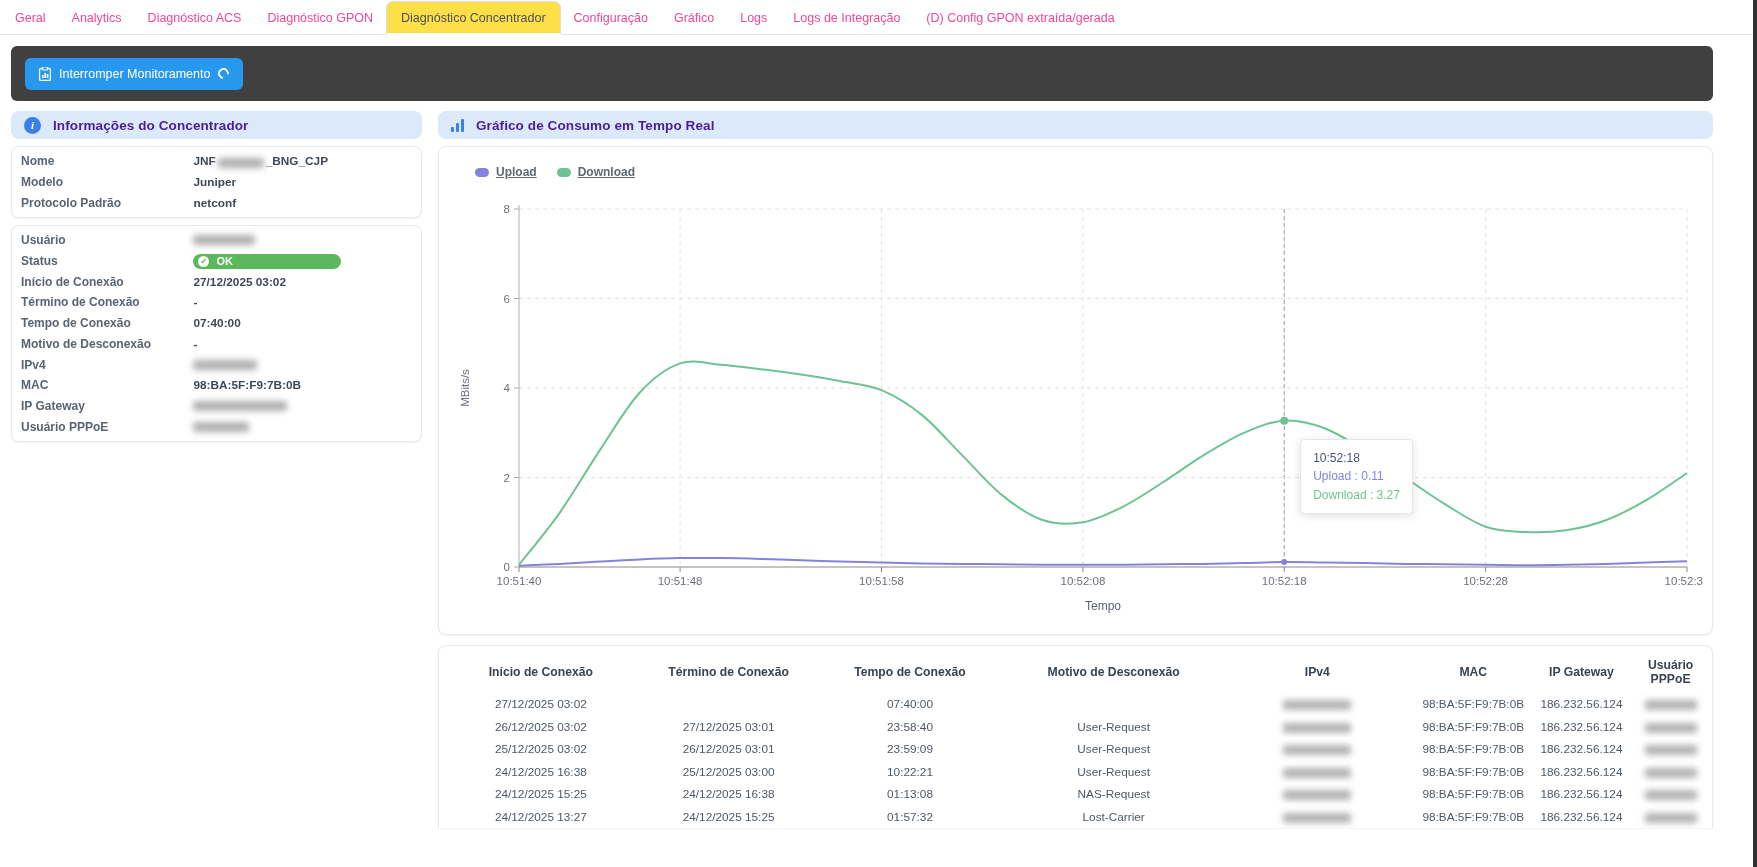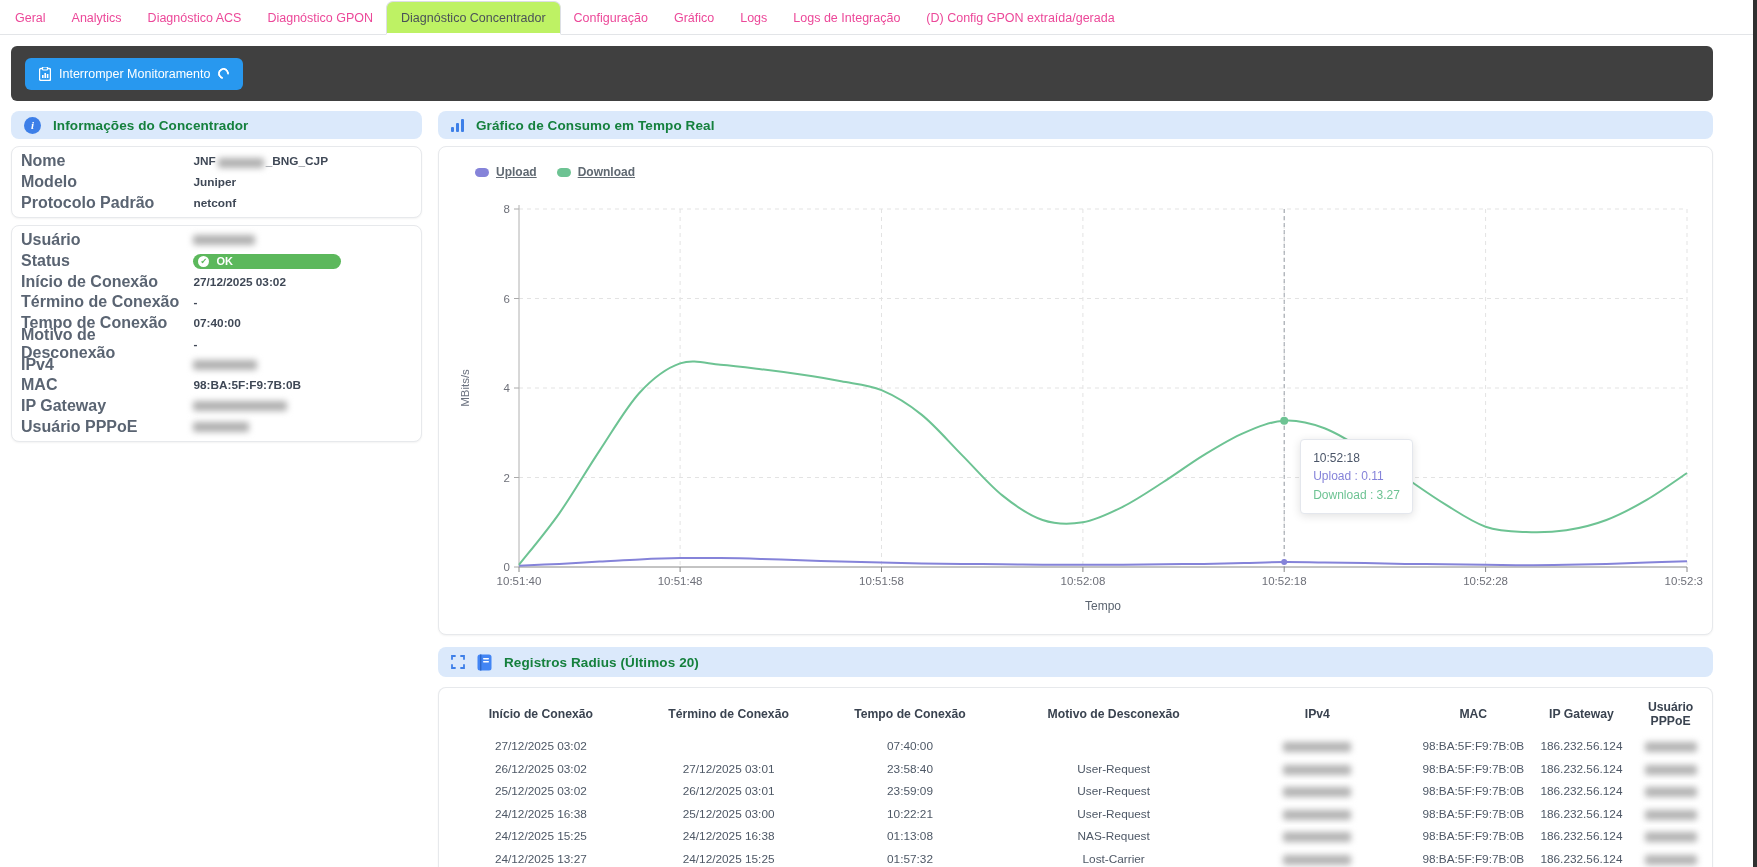--- a/index.html
+++ b/index.html
@@ -2,48 +2,48 @@
 <html><head>
 <meta charset="utf-8">
 <style>
   * { margin:0; padding:0; box-sizing:border-box; }
   html,body { width:1757px; height:867px; overflow:hidden; background:#fff;
     font-family:"Liberation Sans","DejaVu Sans",sans-serif; }
 
   
   .tabbar { display:flex; align-items:flex-end; height:35px; border-bottom:1px solid #e3e5e8; padding-left:2px; }
   .tab { color:#ec4899; font-size:12.5px; padding:22px 13px 9px; cursor:pointer; white-space:nowrap; }
-  .tab.active { background:#bef264; color:#4a5158; border:1px solid #dcdfe4; border-bottom:2px solid #fff;
+  .tab.active { background:#fde047; color:#4a5158; border:1px solid #dcdfe4; border-bottom:2px solid #fff;
     border-radius:7px 7px 0 0; margin-bottom:-1px; padding:9px 14px 8px; }
 
   
   .banner { margin:11px 44px 0 11px; height:55px; background:#404040; border-radius:6px;
     display:flex; align-items:center; padding:0 14px; }
   .btn-blue { background:#2898ef; color:#fff; border:none; border-radius:6px; font-size:12.5px;
     padding:9px 14px; display:flex; align-items:center; gap:8px; cursor:pointer;
     font-family:inherit; }
   .clipboard { width:12px; height:14px; display:inline-block; }
   .spinner { width:11px; height:11px; border:2px solid #fff; border-radius:50%;
     border-bottom-color:transparent; display:inline-block; transform:rotate(-35deg); }
 
   
   .content { display:flex; padding:10px 44px 0 11px; gap:16px; }
   .col-left { width:411px; flex:0 0 411px; }
   .col-right { flex:1; min-width:0; }
 
   .panel-header { background:#dbe9fb; border-radius:8px; height:28px; display:flex; align-items:center;
     gap:12px; padding:0 13px; }
-  .panel-title { font-size:13.5px; font-weight:bold; color:#15803d; letter-spacing:.1px; }
+  .panel-title { font-size:13.5px; font-weight:bold; color:#4c1d95; letter-spacing:.1px; }
 
   .card { background:#fff; border:1px solid #e7e9ec; border-radius:8px; box-shadow:0 1px 2px rgba(0,0,0,.05); }
 
   
   .info-card { margin-top:7px; padding:4px 0; }
   .info-row { display:flex; align-items:center; height:20.7px; padding:0 8px 0 9px; }
-  .info-label { flex:0 0 44%; font-size:16px; font-weight:bold; color:#5a6472; }
+  .info-label { flex:0 0 44%; font-size:12px; font-weight:bold; color:#5a6472; }
   .info-value { font-size:11.8px; font-weight:bold; color:#3f4856; display:flex; align-items:flex-end; gap:2px; }
   .redacted { display:inline-block; height:10px; background:#b0b0b0; border-radius:2px; filter:blur(3px); }
   .badge-ok { display:flex; align-items:center; gap:7px; background:#5cb85c; color:#fff; width:148px;
     height:15px; border-radius:8px; padding:0 5px; font-size:11px; font-weight:bold; }
   .check-circle { width:11px; height:11px; background:#fff; border-radius:50%; color:#5cb85c;
     font-size:8px; line-height:11px; text-align:center; font-weight:bold; }
 
   
   .chart-card { margin-top:7px; height:489px; position:relative; }
   .legend { position:absolute; top:18px; left:36px; display:flex; gap:20px; align-items:center; }
@@ -273,39 +273,20 @@
           <circle cx="845.2" cy="415.1" r="3" fill="#8583d9"></circle>
         </svg>
 
       <div class="tooltip" id="chart-tooltip" style="left: 861.2px; top: 291.7px;">
         <div class="tt-time">10:52:18</div>
         <div style="color:#8583d9">Upload : 0.11</div>
         <div style="color:#6dc393">Download : 3.27</div>
       </div>
     </div>
 
-    <div class="panel-header" style="margin-top:12px; height:30px;">
-      <span class="icon-expand">
-        <svg width="14" height="14" viewBox="0 0 14 14" fill="none" stroke="#3d7fe8" stroke-width="1.8" stroke-linecap="round">
-          <path d="M1 4 V1 H4"></path>
-            <path d="M10 1 H13 V4"></path>
-            <path d="M13 10 V13 H10"></path>
-            <path d="M4 13 H1 V10"></path>
-        </svg>
-      </span>
-      <span class="icon-book">
-        <svg width="15" height="17" viewBox="0 0 15 17">
-          <rect x="0.5" y="0.5" width="14" height="16" rx="2.5" fill="#4285f4"></rect>
-          <rect x="3" y="0.5" width="1.4" height="16" fill="#2c66c9"></rect>
-          <rect x="6" y="4" width="6" height="1.4" rx="0.7" fill="#fff"></rect>
-          <rect x="6" y="7" width="6" height="1.4" rx="0.7" fill="#fff"></rect>
-        </svg>
-      </span>
-      <span class="panel-title">Registros Radius (Últimos 20)</span>
-    </div>
 
     <div class="card table-card">
       <table class="radius">
         <colgroup>
           <col style="width:16%">
             <col style="width:13.5%">
             <col style="width:15%">
             <col style="width:17%">
           <col style="width:15%">
             <col style="width:9.5%">

